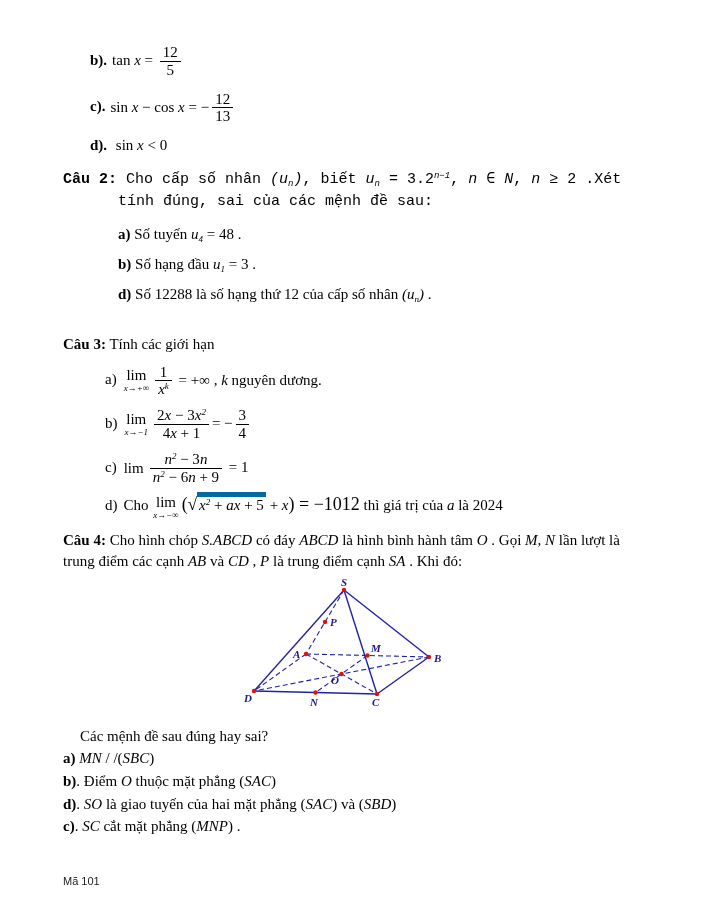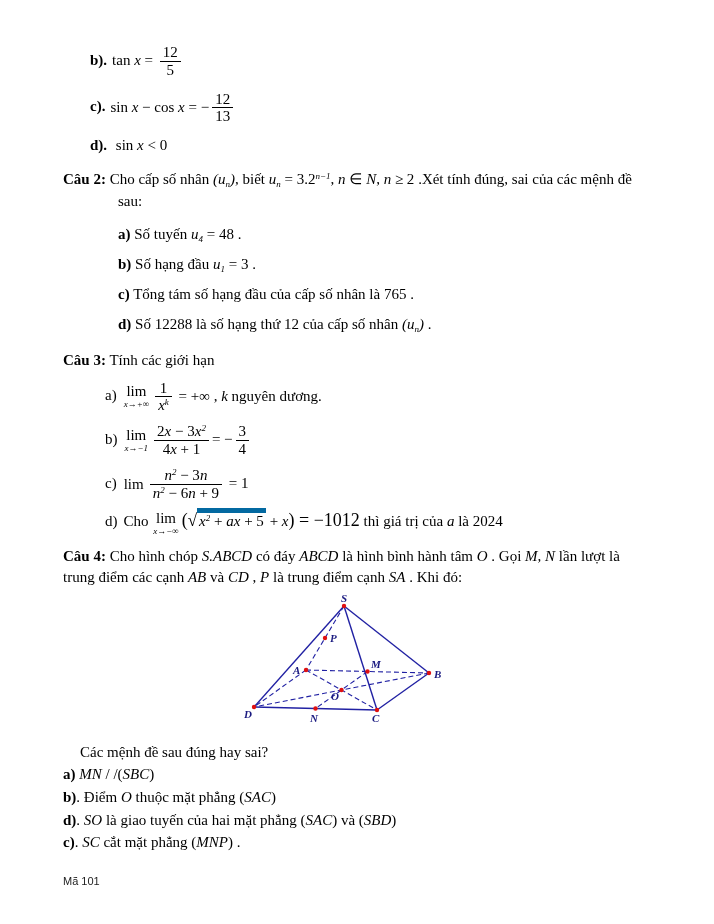--- a/index.html
+++ b/index.html
@@ -32,24 +32,24 @@
 
   .sqrt { display:inline-block; white-space:nowrap; }
   .sqrt .rad  { font-size:17px; }
   .sqrt .body { border-top:5px solid #0369a1; padding:0 2px; }
   .bigp { font-size:18px; }
 
   .q1 { margin-left:27px; }
   .q1 .opt + .opt { margin-top:12px; }
 
   .q2 { margin-top:15px; }
-  .q2-intro { padding-left:55px; text-indent:-55px; line-height:1.45; }
+  .q2-intro { padding-left:55px; text-indent:-55px; line-height:1.45;font-family:Liberation Mono, monospace; }
   .q2 .opt { margin-left:55px; margin-top:13px; }
 
-  .q3 { margin-top:17px; }
+  .q3 { margin-top:31px; }
   .q3-title { line-height:1.4; }
   .q3 .opt { margin-left:42px; margin-top:9px; }
 
   .q4 { margin-top:10px; }
   .q4-intro { line-height:1.42; }
   .fig-wrap { width:230px; margin:6px auto 2px auto; }
   .fig text { font-family:"Liberation Serif", serif; font-style:italic; font-weight:bold; font-size:11px; }
   .q4-question { margin-left:17px; margin-top:4px; line-height:1.35; }
   .q4 .opt2 { margin-top:2px; line-height:1.38; }
 
@@ -71,21 +71,20 @@
     <div class="opt mathline">
       <span class="lbl">d).</span>
       <span class="runs"><span>sin </span><span class="mi">x</span><span> &lt; 0</span></span>
     </div>
   </section>
 
   <section class="q2">
     <p class="q2-intro"><span class="b">Câu 2:</span><span> Cho cấp số nhân </span><span class="mi">(u</span><sub>n</sub><span class="mi">)</span><span>, biết </span><span class="mi">u</span><sub>n</sub><span> = 3.2</span><sup>n−1</sup><span>, </span><span class="mi">n</span><span> ∈ </span><span class="mi">N</span><span>, </span><span class="mi">n</span><span> ≥ 2</span><span> .Xét tính đúng, sai của các mệnh đề sau:</span></p>
     <div class="opt"><span class="b">a)</span><span> Số tuyến </span><span class="mi">u</span><sub>4</sub><span> = 48 .</span></div>
     <div class="opt"><span class="b">b)</span><span> Số hạng đầu </span><span class="mi">u</span><sub>1</sub><span> = 3 .</span></div>
-    <div class="opt"><span class="b">c)</span><span> Tổng tám số hạng đầu của cấp số nhân là </span><span>765</span><span> .</span></div>
     <div class="opt"><span class="b">d)</span><span> Số </span><span>12288</span><span> là số hạng thứ </span><span>12</span><span> của cấp số nhân </span><span class="mi">(u</span><sub>n</sub><span class="mi">)</span><span> .</span></div>
   </section>
 
   <section class="q3">
     <p class="q3-title"><span class="b">Câu 3:</span><span> Tính các giới hạn</span></p>
 
     <div class="opt mathline">
       <span class="lbl2">a)</span><span class="lim"><span class="op">lim</span><span class="ls">x→+∞</span></span><span class="frac"><span class="num"><span>1</span></span><span class="den"><span class="mi">x</span><sup>k</sup></span></span>
       <span>= +∞</span>
       <span class="runs"><span>, </span><span class="mi">k</span><span> nguyên dương.</span></span>

